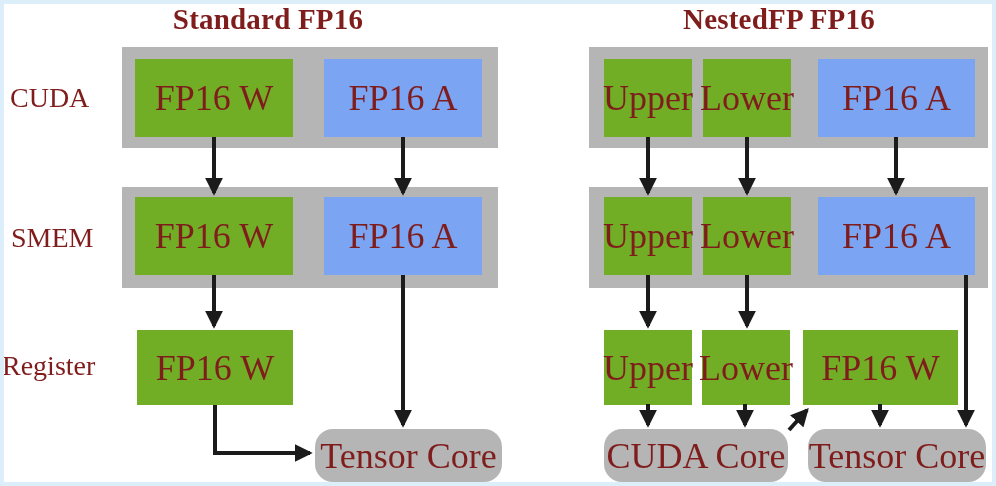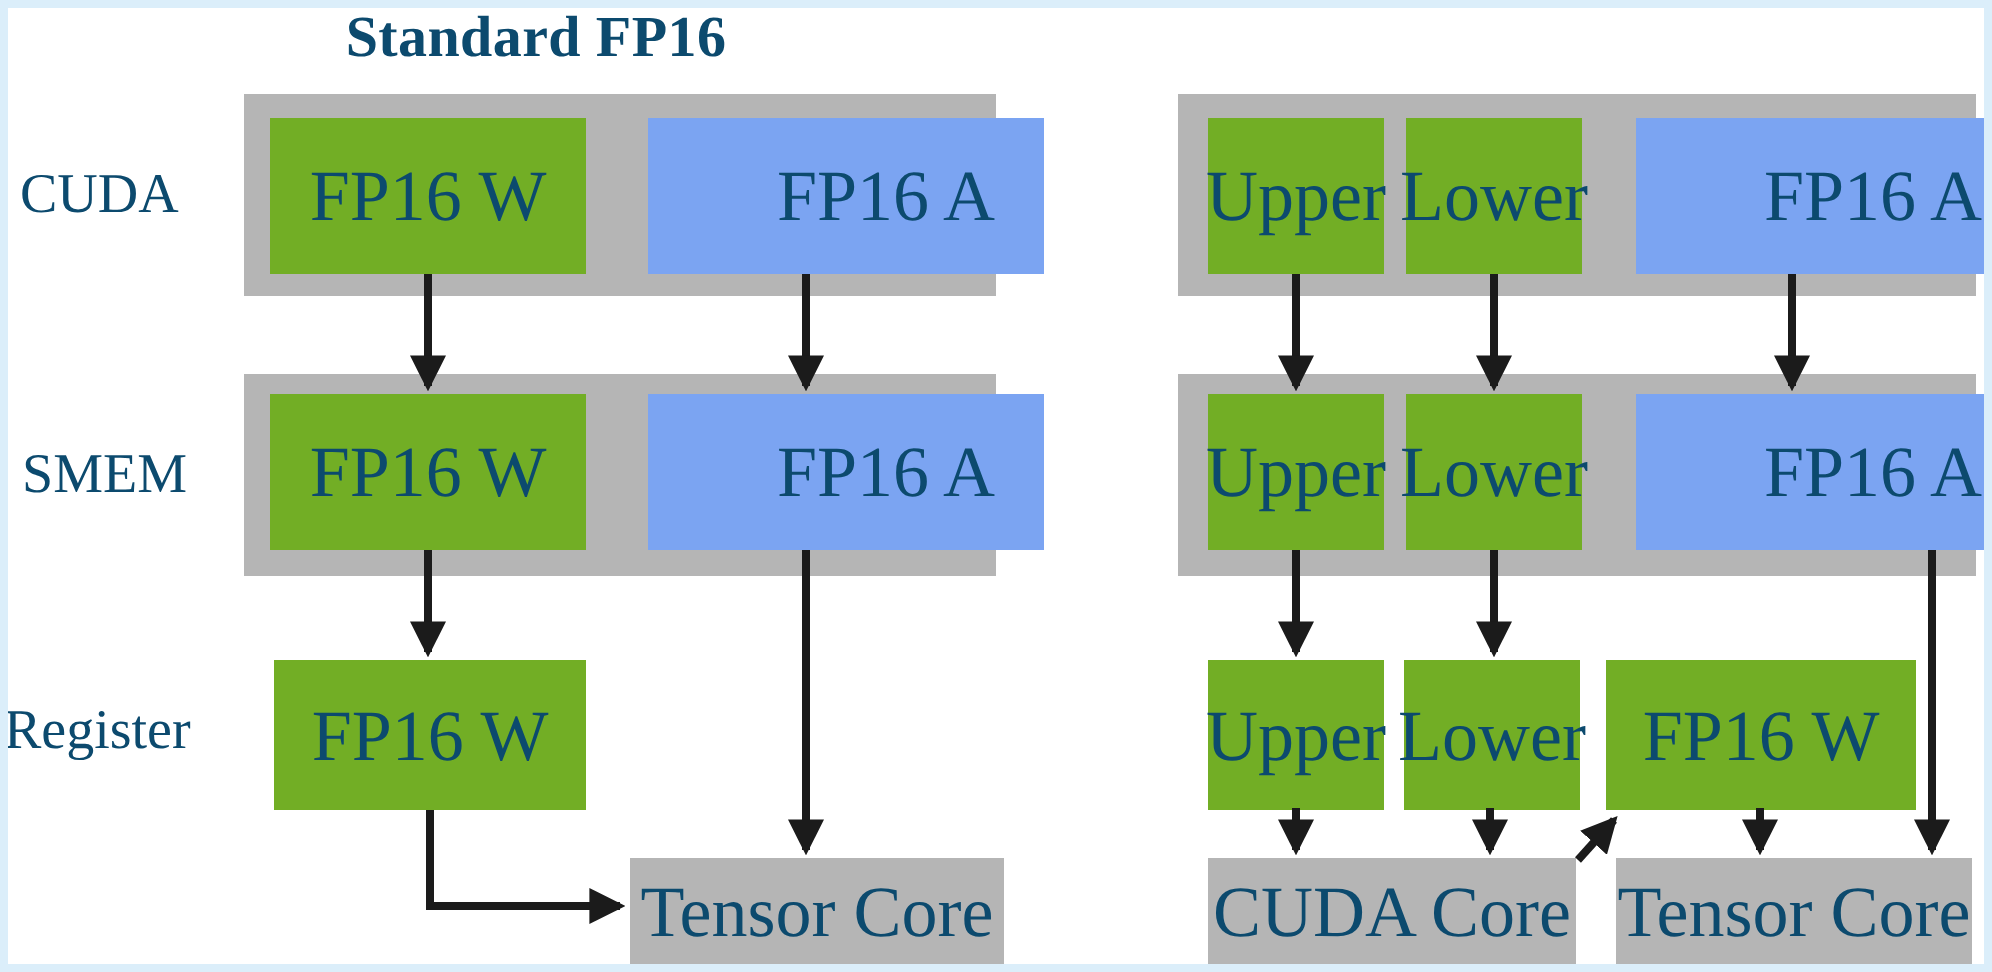--- a/index.html
+++ b/index.html
@@ -1,42 +1,43 @@
 <!DOCTYPE html>
 <html style="--green: #72ae25; --blue: #7ba4f2; --band: #b5b5b5; --core: #b5b5b5; --ink: #1b1b1b; --frame: #dbeefa; --bg: #ffffff;"><head>
 <meta charset="utf-8">
 <style>
   html,body{margin:0;padding:0;background:#fff;}
   .canvas{
     position:relative;width:996px;height:486px;
     background:var(--bg,#fff);
     font-family:"Liberation Serif","DejaVu Serif",serif;
-    color:#0c4a6e;overflow:hidden;
+    color:#7f1d1d;overflow:hidden;
   }
   .frame{position:absolute;inset:0;border:4px solid var(--frame,#dbeefa);pointer-events:none;z-index:5;}
   .title{position:absolute;top:3px;font-size:29px;font-weight:bold;text-align:center;letter-spacing:.2px;}
   .row-label{position:absolute;font-size:28px;line-height:30px;}
   .band{position:absolute;background:var(--band,#b5b5b5);}
   .box{
     position:absolute;display:flex;align-items:center;justify-content:center;
     font-size:36px;line-height:1;white-space:nowrap;
   }
   .green{background:var(--green,#72ae25);}
-  .blue{background:var(--blue,#7ba4f2);padding-left:40px;}
-  .core{background:var(--core,#b5b5b5);}
+  .blue{background:var(--blue,#7ba4f2);}
+  .core{background:var(--core,#b5b5b5);border-radius:18px;}
   .arrows{position:absolute;left:0;top:0;z-index:3;}
   .arrows line,.arrows path{stroke:var(--ink,#1b1b1b);stroke-width:4;fill:none;}
   .arrows .head{fill:var(--ink,#1b1b1b);stroke:none;}
 </style>
 </head>
 <body>
 
 <div class="canvas">
 
   <div class="title" style="left:88px;width:360px;">Standard FP16</div>
+  <div class="title" style="left:599px;width:360px;">NestedFP FP16</div>
 
   <div class="row-label" style="left:10px;top:83px;">CUDA</div>
   <div class="row-label" style="left:11px;top:223px;">SMEM</div>
   <div class="row-label" style="left:2px;top:351px;">Register</div>
 
   <div class="band" style="left:122px;top:47px;width:376px;height:101px;"></div>
   <div class="band" style="left:122px;top:187px;width:376px;height:101px;"></div>
   <div class="band" style="left:589px;top:47px;width:399px;height:101px;"></div>
   <div class="band" style="left:589px;top:187px;width:399px;height:101px;"></div>
 

